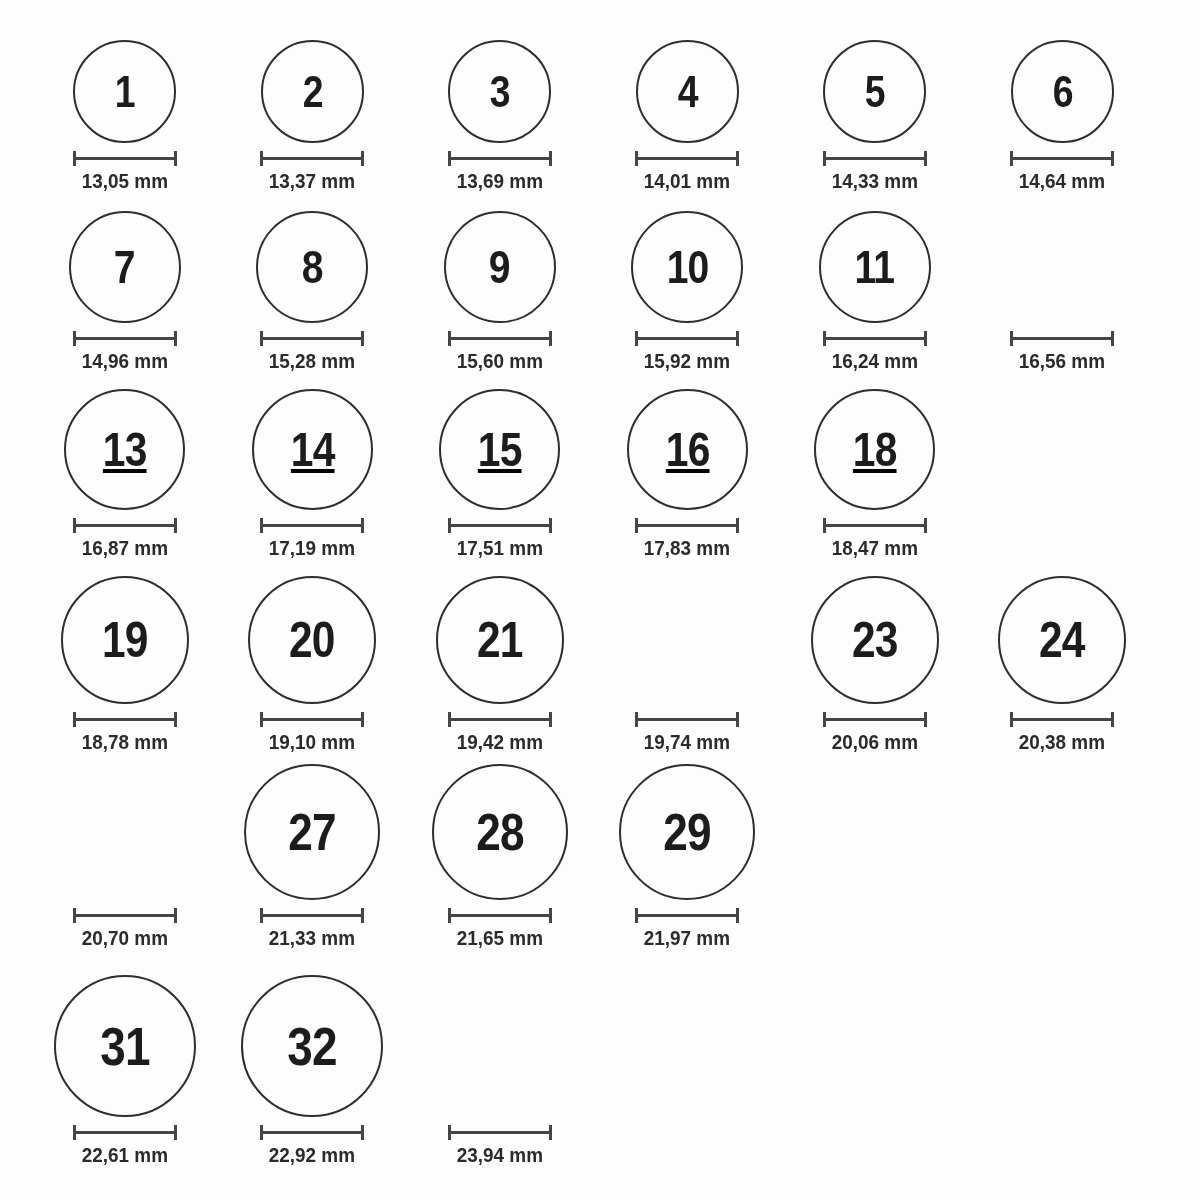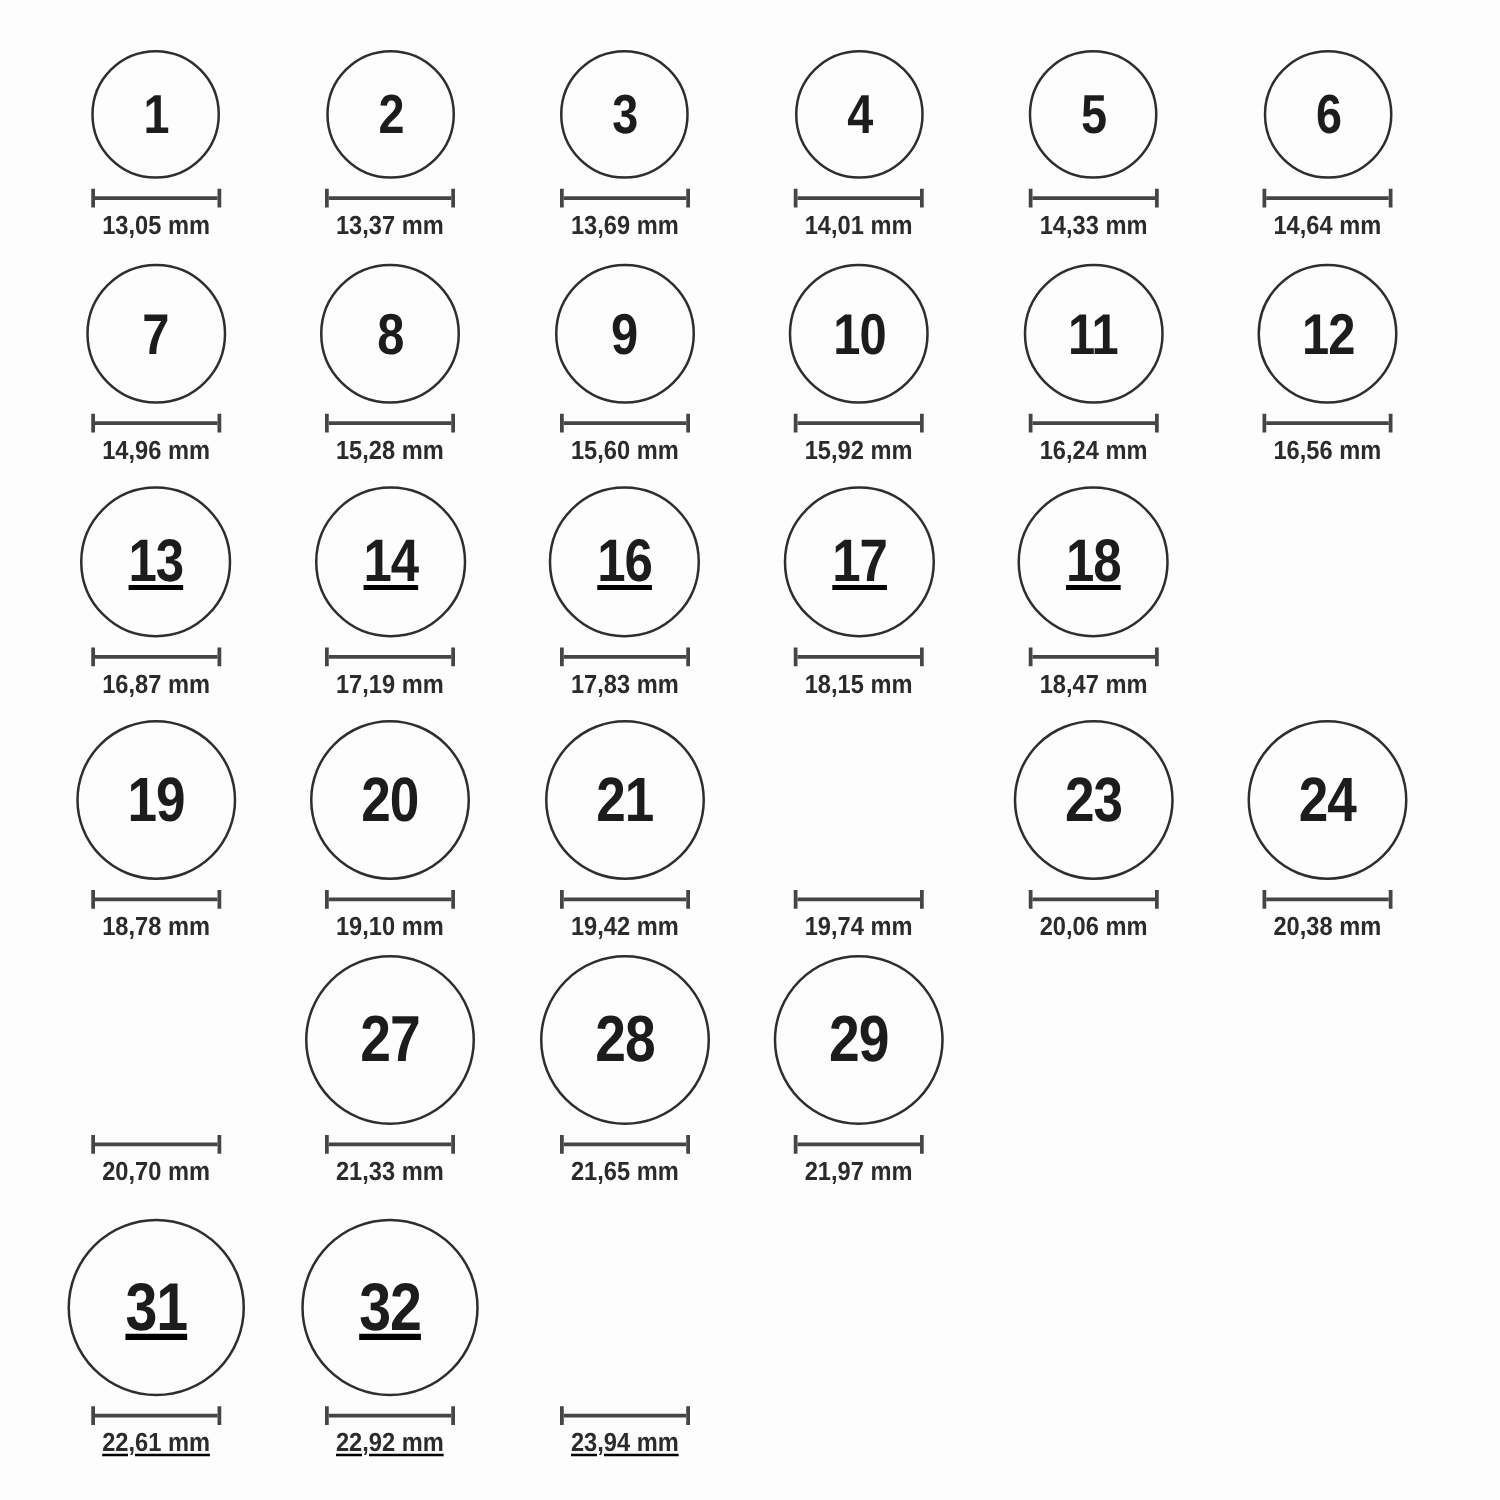--- a/index.html
+++ b/index.html
@@ -19,21 +19,21 @@
     grid-template-columns: repeat(6, 1fr);
     align-items: end;
     margin-left: 31px;
     margin-right: 44px;
   }
   .row1 { height: 185px; }
   .row2 { height: 180px; }
   .row3 { height: 187px; }
   .row4 { height: 194px; }
   .row5 { height: 196px; }
-  .row6 { height: 217px; text-decoration: underline; }
+  .row6 { height: 217px; }
   .cell {
     display: flex;
     flex-direction: column;
     align-items: center;
     justify-content: flex-end;
   }
   .circle {
     border: 2px solid #2e2e2e;
     border-radius: 50%;
     box-sizing: border-box;
@@ -167,23 +167,20 @@
         <div class="mlabel">15,92 mm</div>
       </div>
       <div class="cell">
         <div class="circle">
           <span class="num">11</span>
         </div>
         <div class="mline"></div>
         <div class="mlabel">16,24 mm</div>
       </div>
       <div class="cell">
-        <div class="circle">
-          <span class="num">12</span>
-        </div>
         <div class="mline"></div>
         <div class="mlabel">16,56 mm</div>
       </div>
     </div>
   <div class="row row3">
       <div class="cell">
         <div class="circle">
           <span class="num">13</span>
         </div>
         <div class="mline"></div>
@@ -191,31 +188,31 @@
       </div>
       <div class="cell">
         <div class="circle">
           <span class="num">14</span>
         </div>
         <div class="mline"></div>
         <div class="mlabel">17,19 mm</div>
       </div>
       <div class="cell">
         <div class="circle">
+          <span class="num">15</span>
+        </div>
+        <div class="mline"></div>
+        <div class="mlabel">17,51 mm</div>
+      </div>
+      <div class="cell">
+        <div class="circle">
           <span class="num">16</span>
         </div>
         <div class="mline"></div>
         <div class="mlabel">17,83 mm</div>
-      </div>
-      <div class="cell">
-        <div class="circle">
-          <span class="num">17</span>
-        </div>
-        <div class="mline"></div>
-        <div class="mlabel">18,15 mm</div>
       </div>
       <div class="cell">
         <div class="circle">
           <span class="num">18</span>
         </div>
         <div class="mline"></div>
         <div class="mlabel">18,47 mm</div>
       </div>
     </div>
   <div class="row row4">

